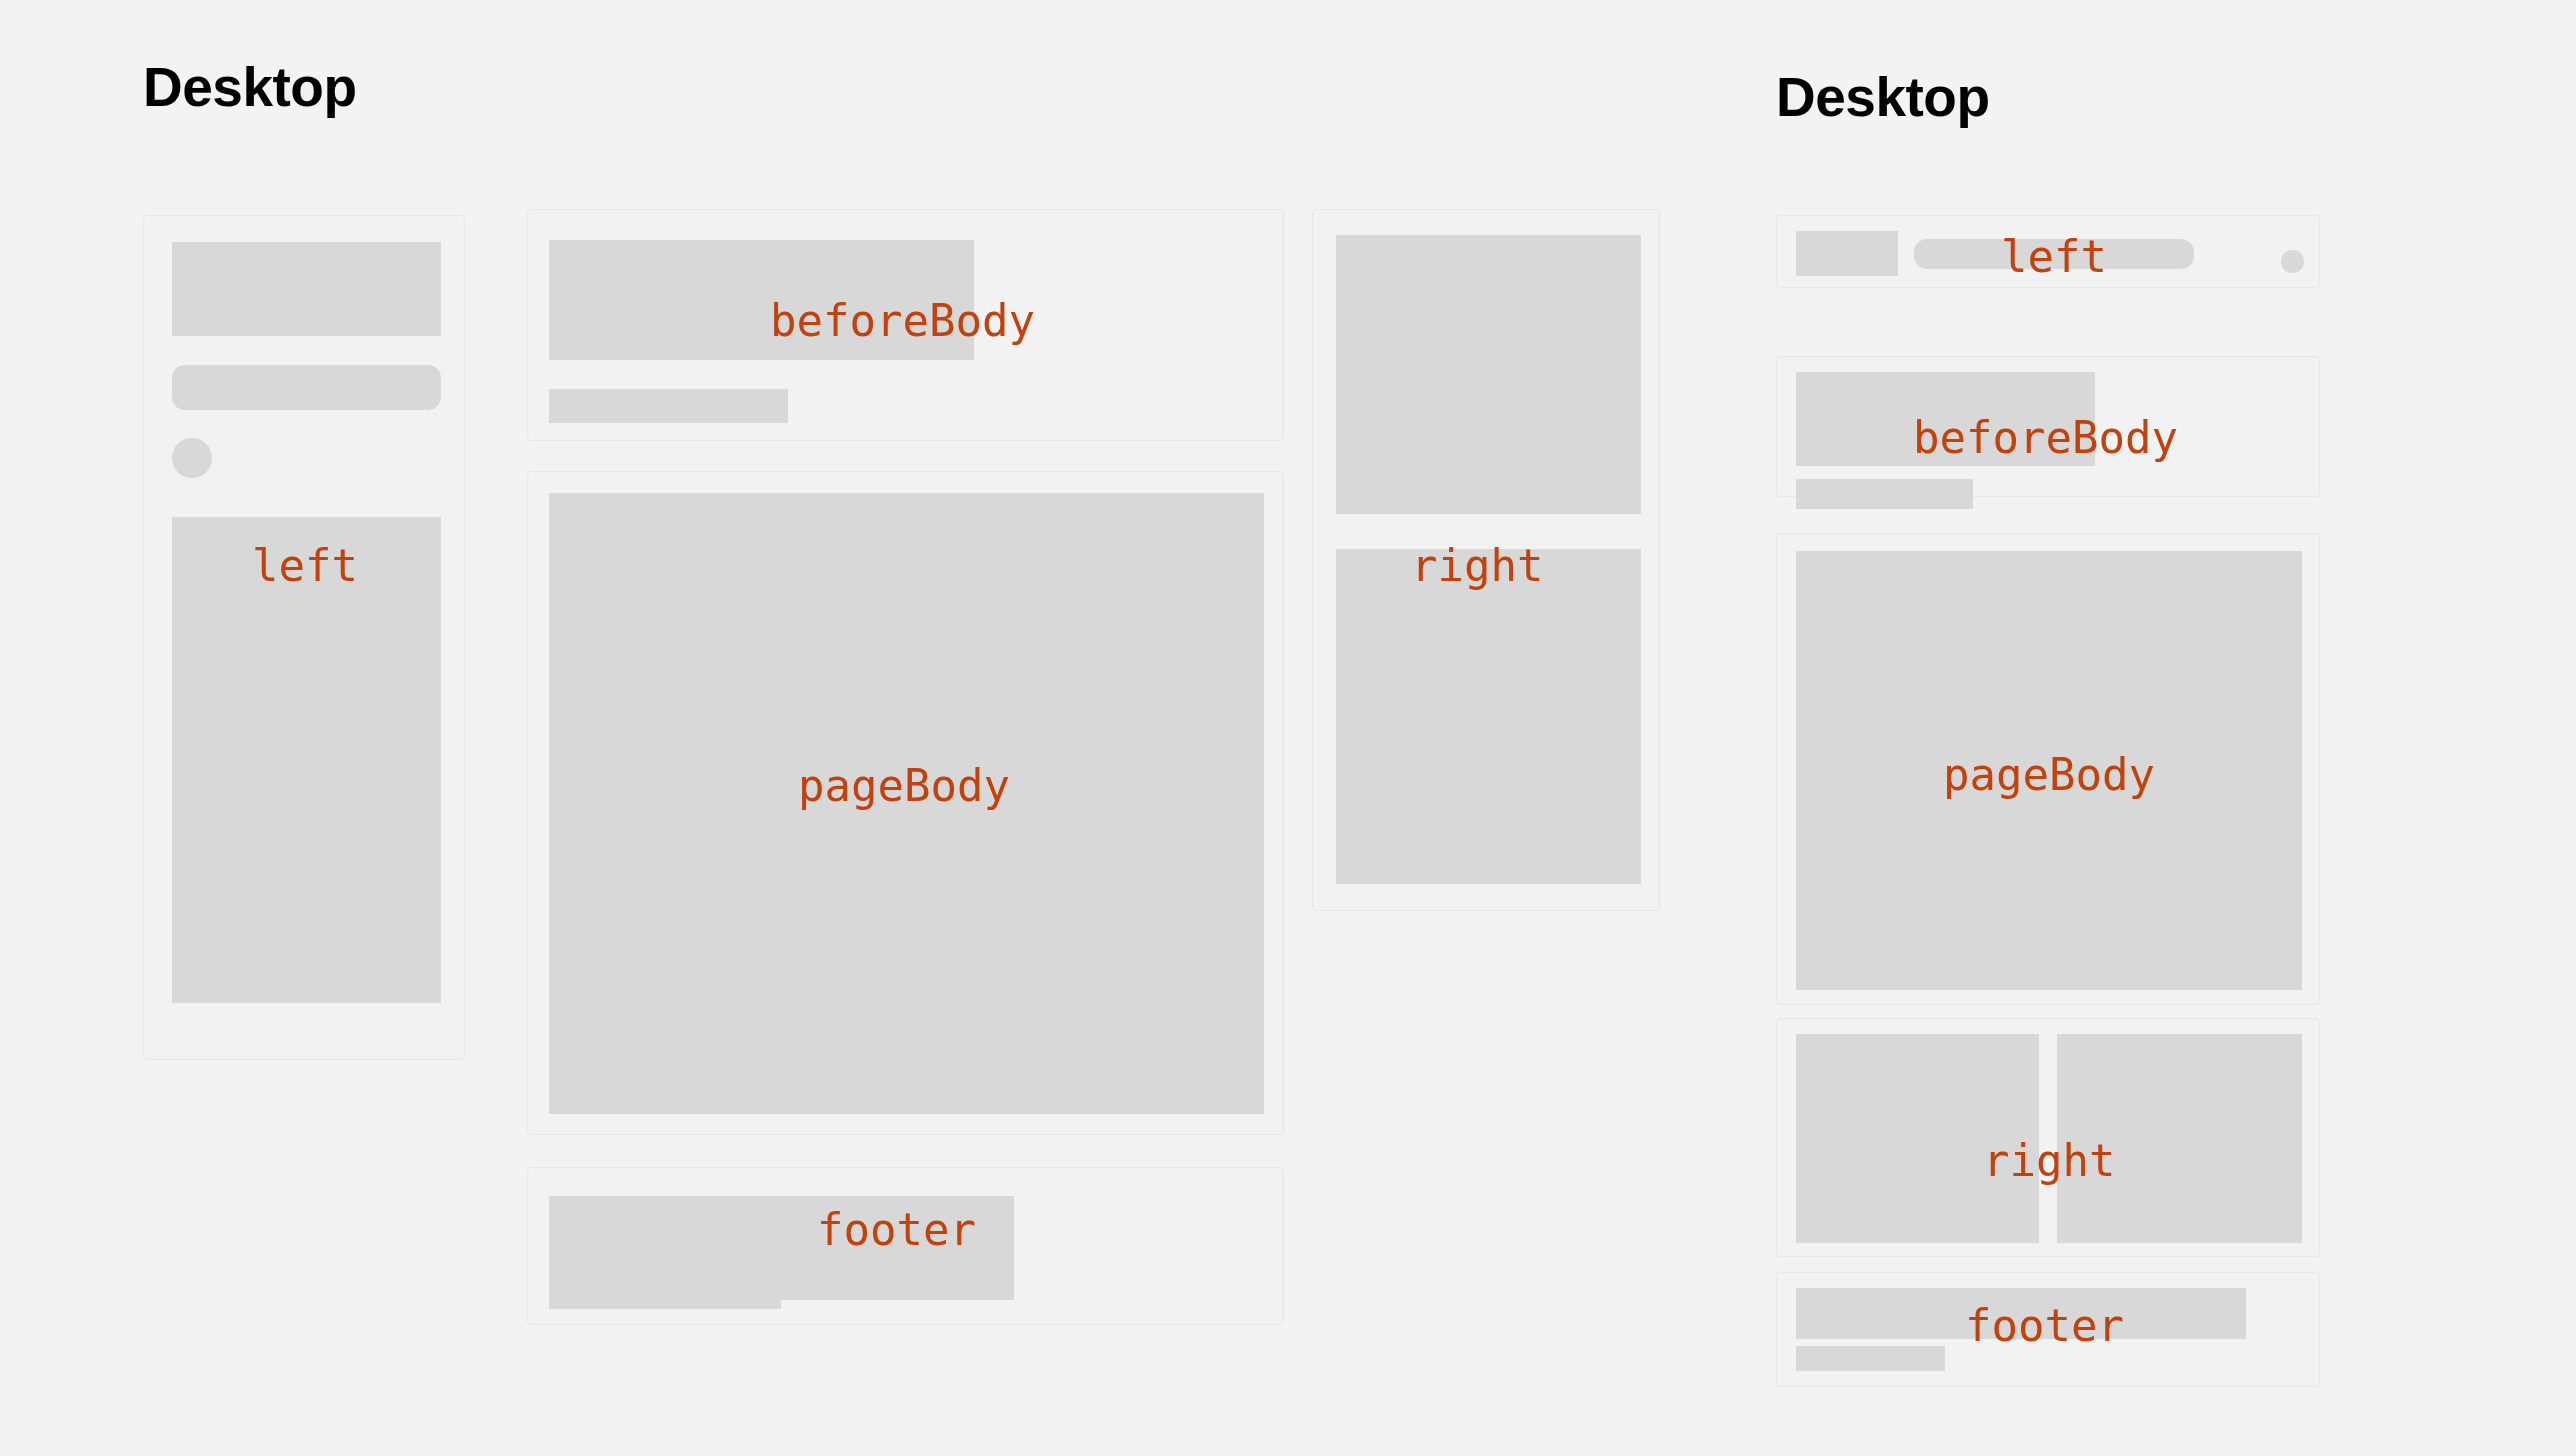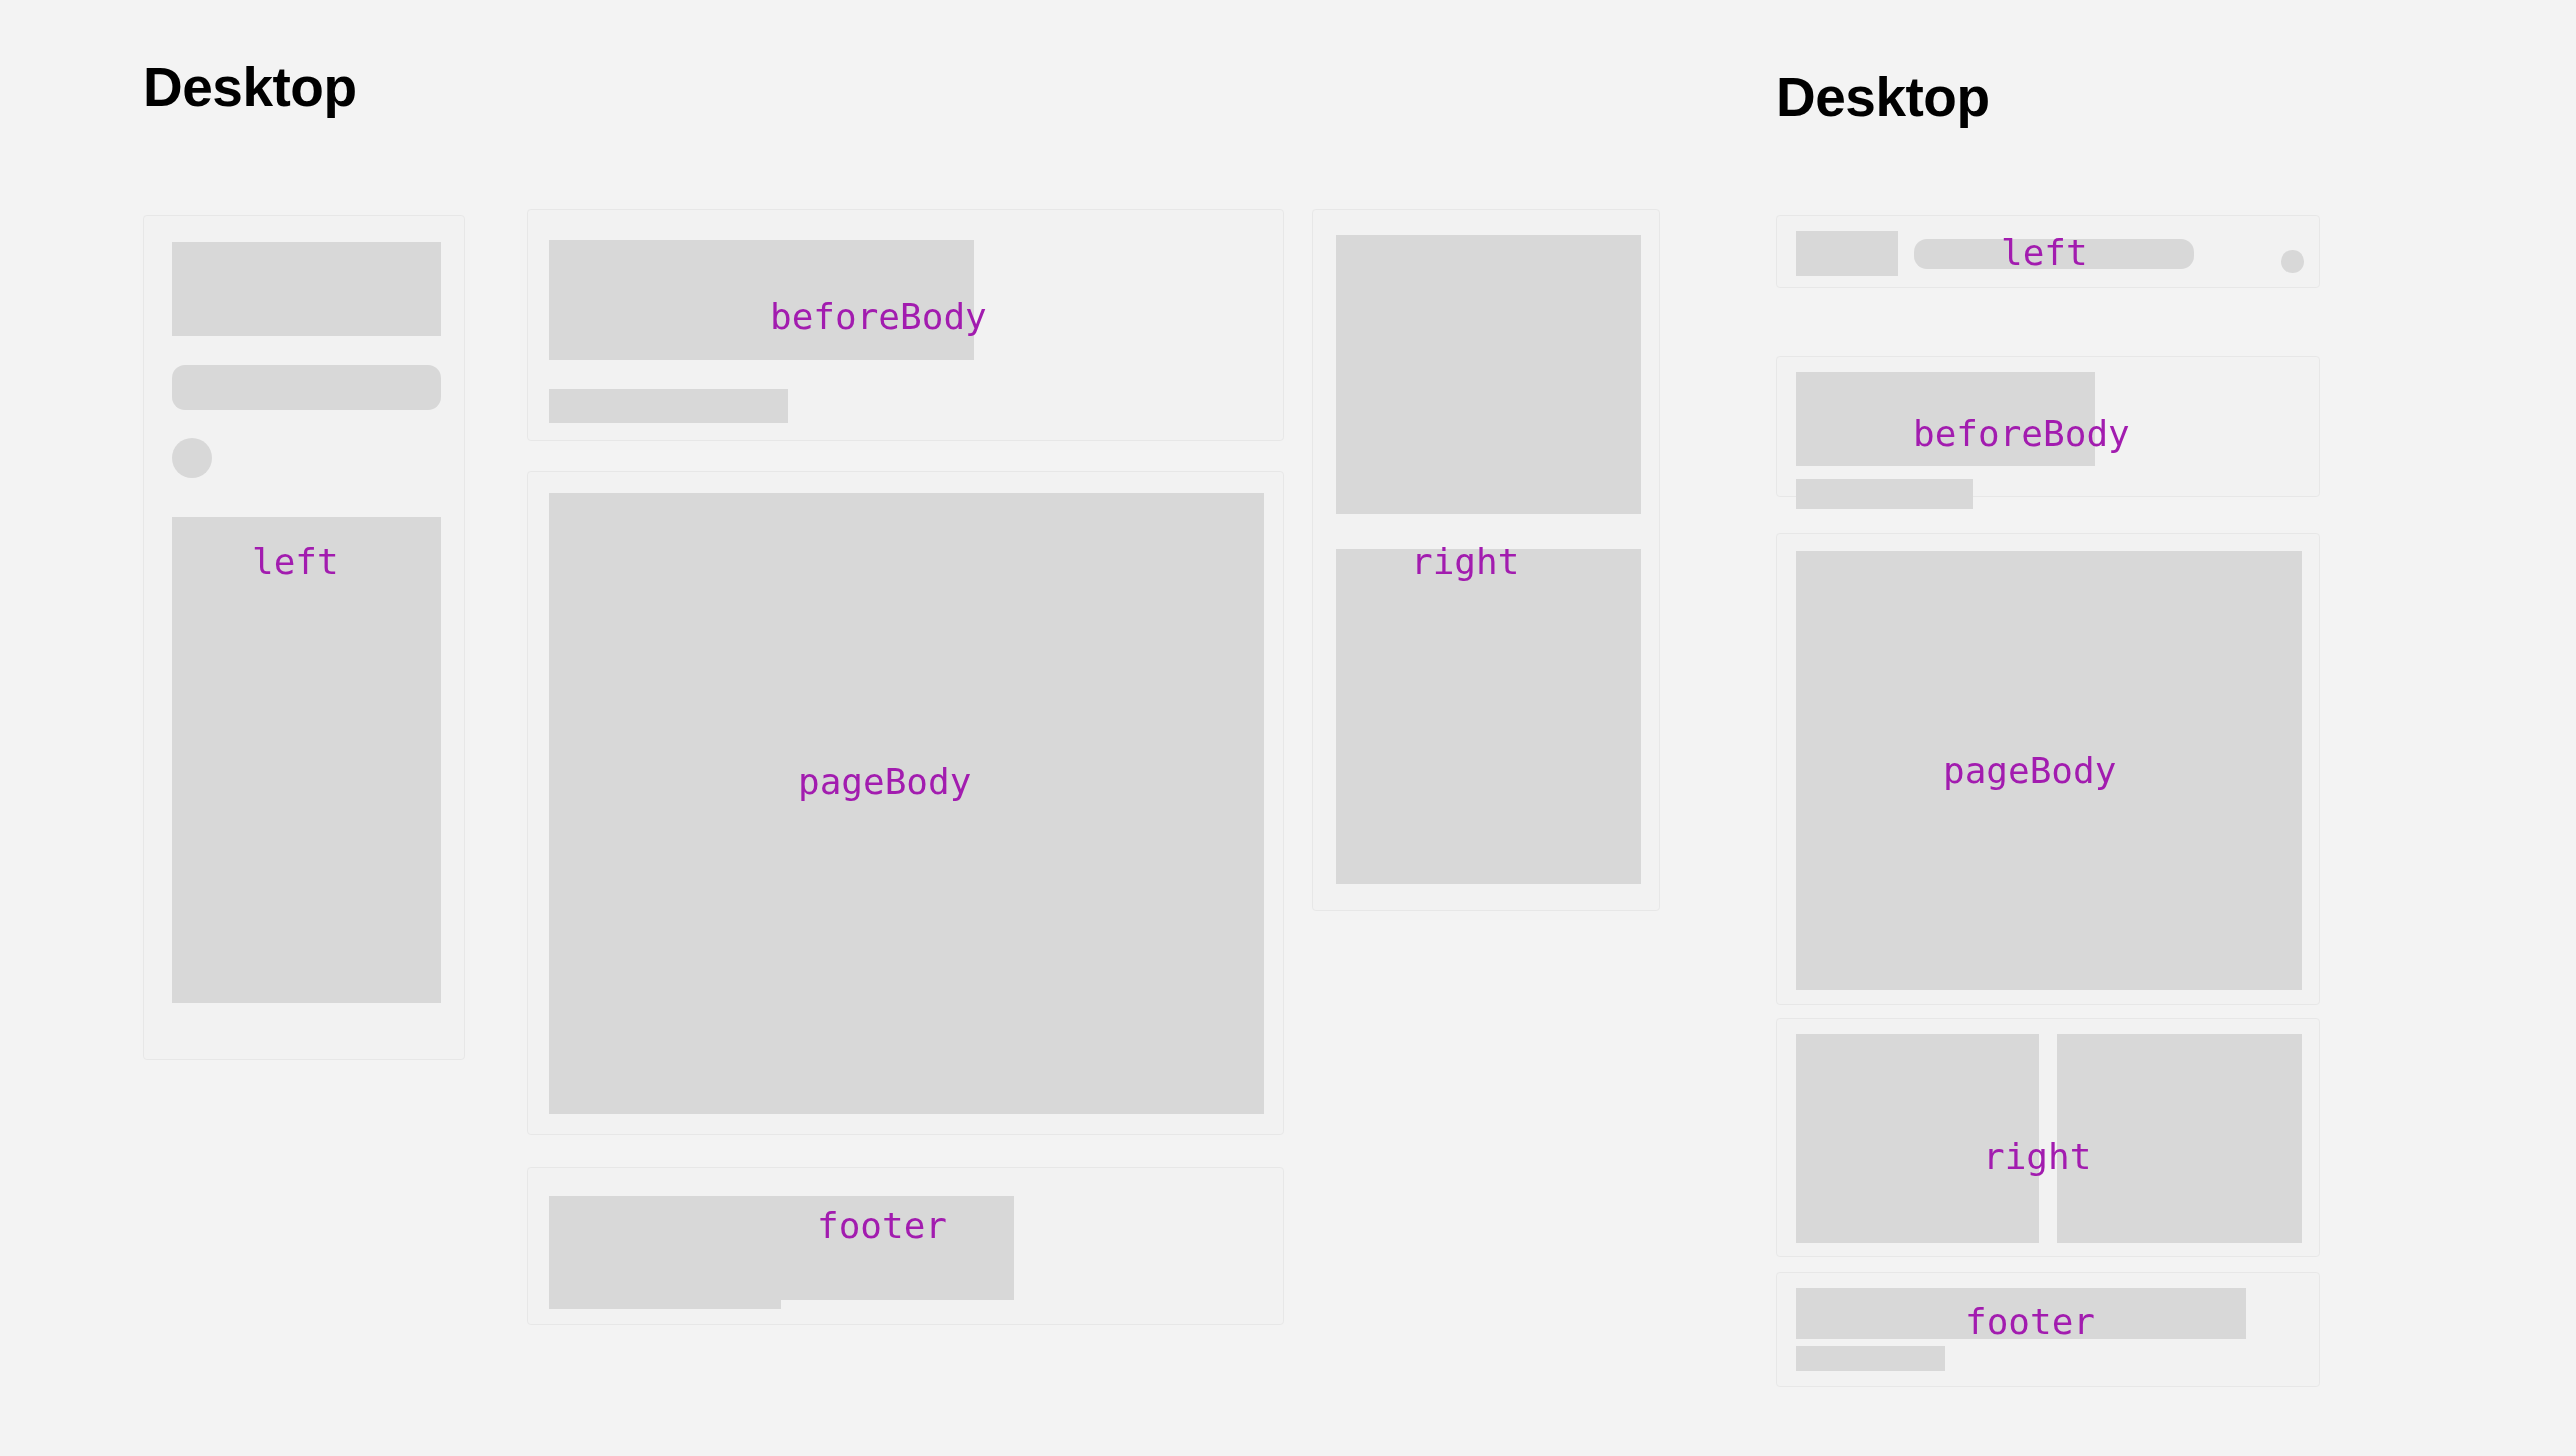--- a/index.html
+++ b/index.html
@@ -35,23 +35,23 @@
     background: #f2f2f2;
     border: 1.9px solid #e7e7e7;
     border-radius: 3.8px;
     box-sizing: border-box;
   }
 
   
   .slot-label {
     position: absolute;
     font-family: "DejaVu Sans Mono", "Liberation Mono", monospace;
-    font-size: 36px;
+    font-size: 44px;
     line-height: 1;
-    color: #a21caf;
+    color: #c2410c;
     white-space: nowrap;
     pointer-events: none;
     z-index: 5;
   }
 
   
   .section-title {
     position: absolute;
     font-family: "Liberation Sans", sans-serif;
     font-weight: bold;

